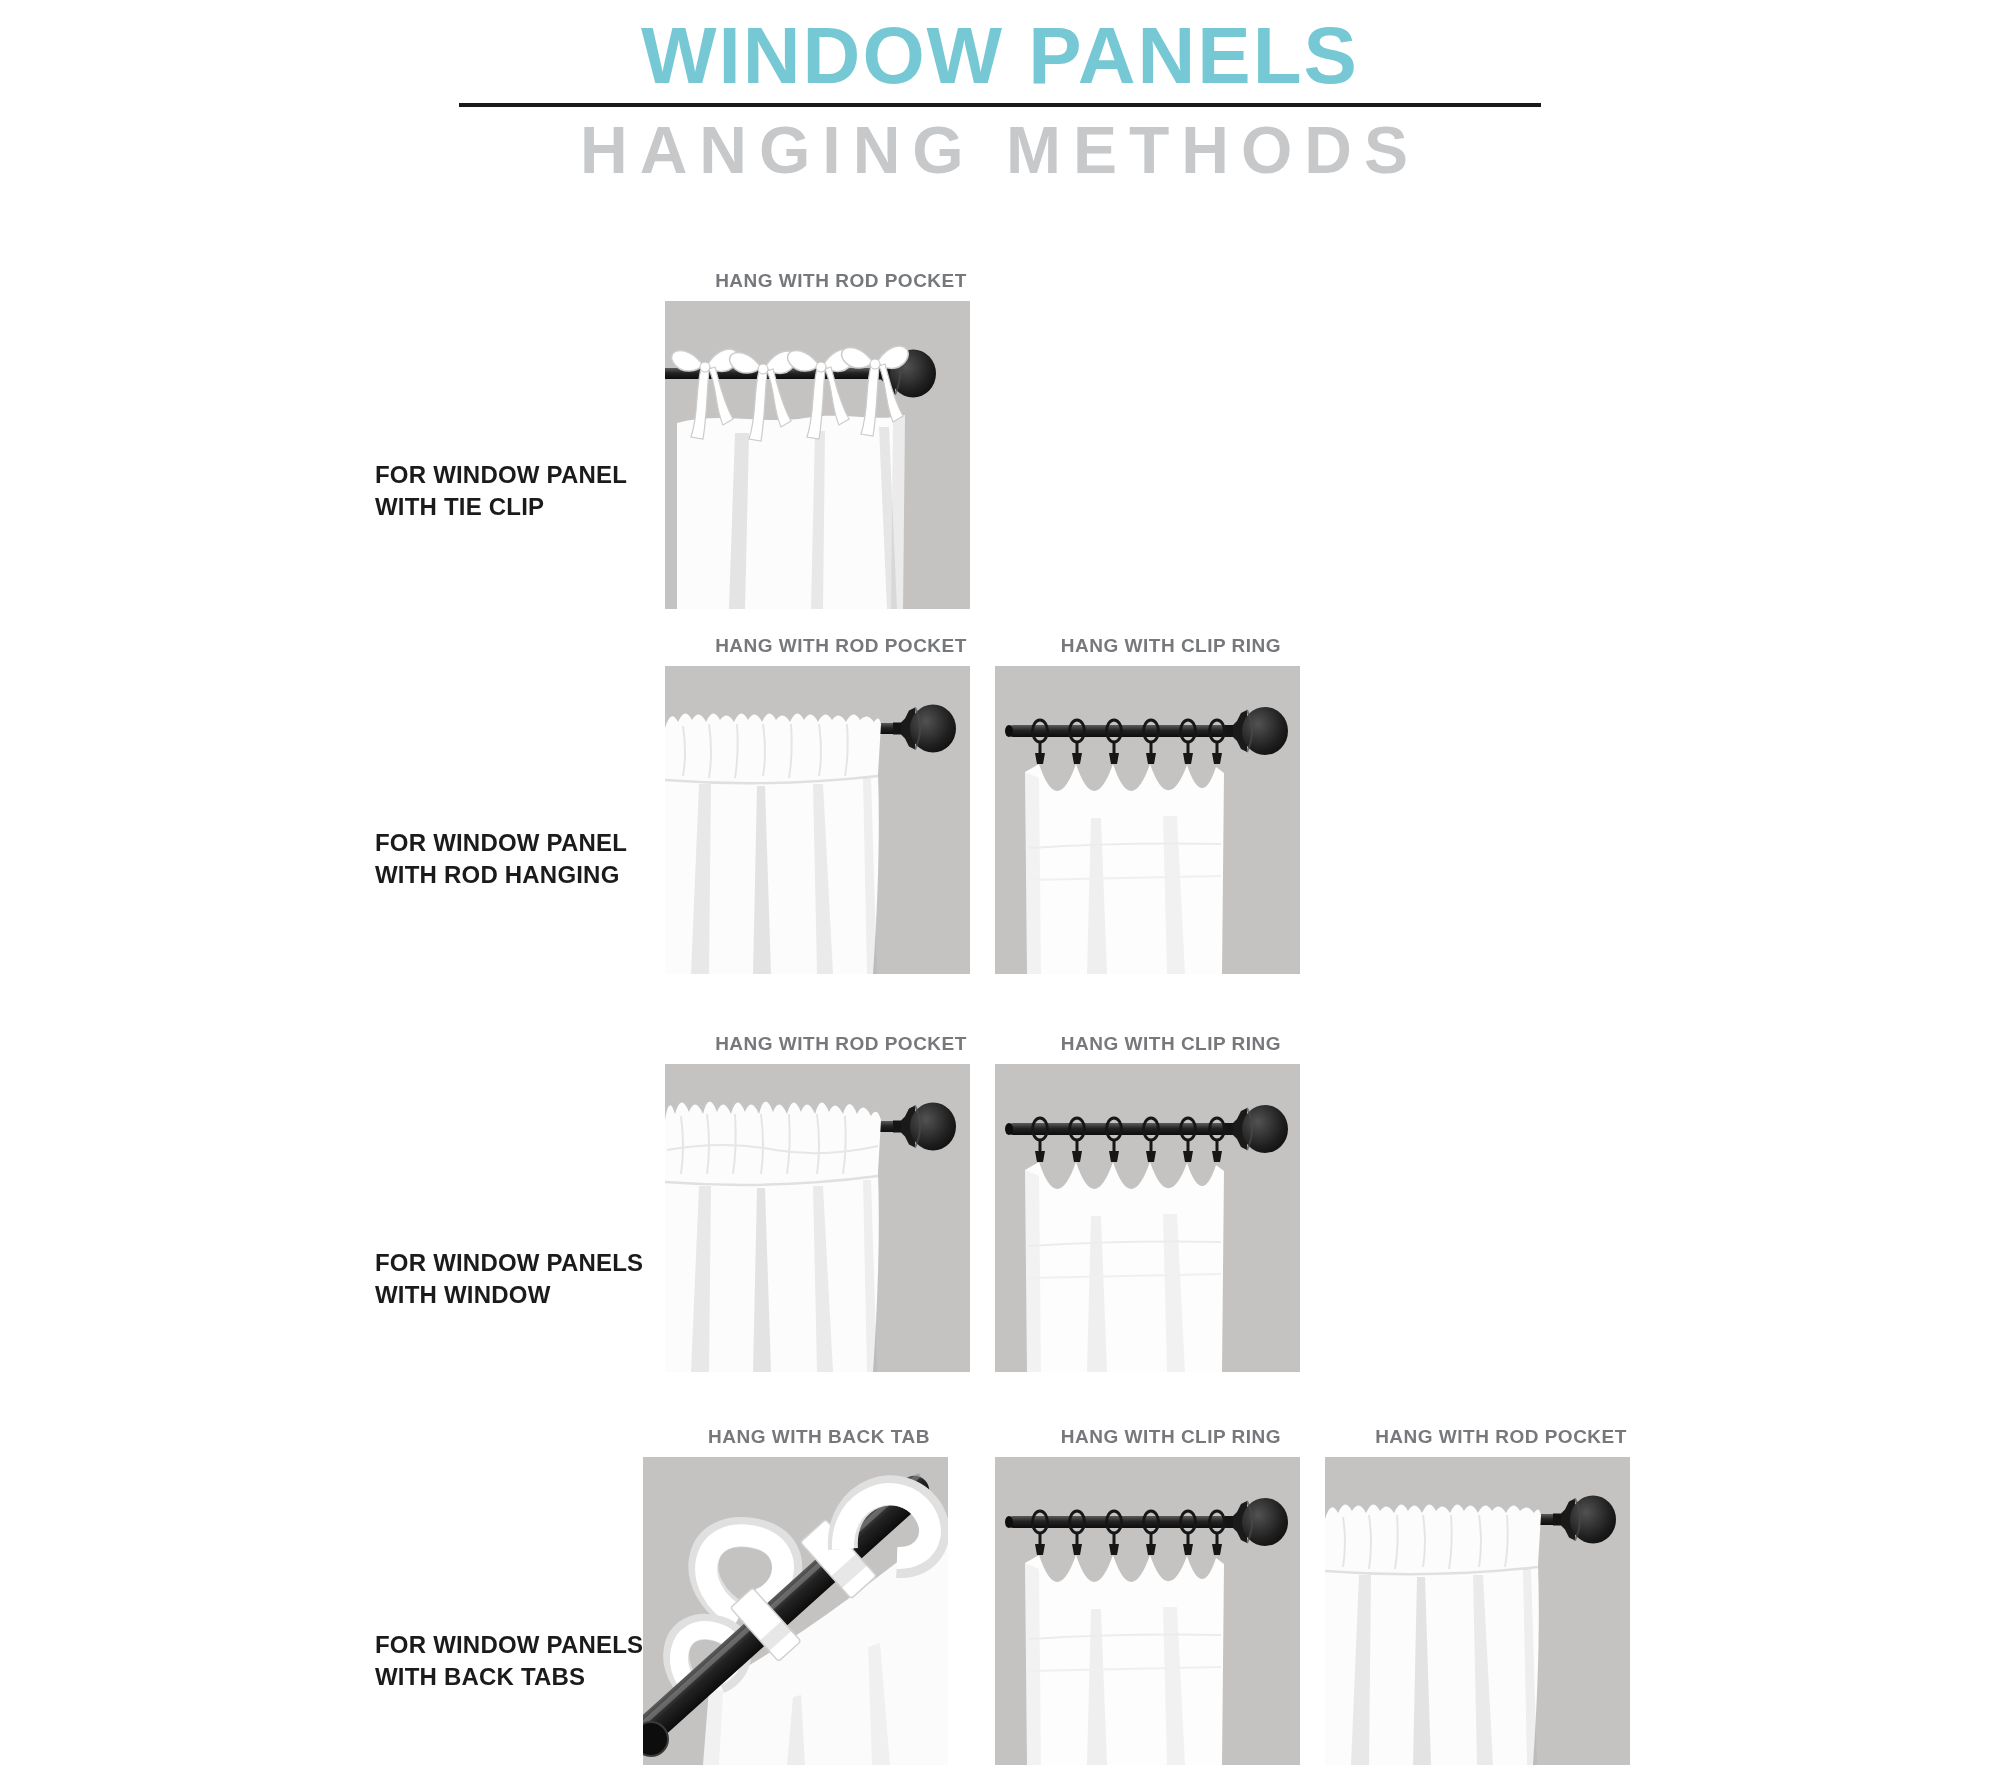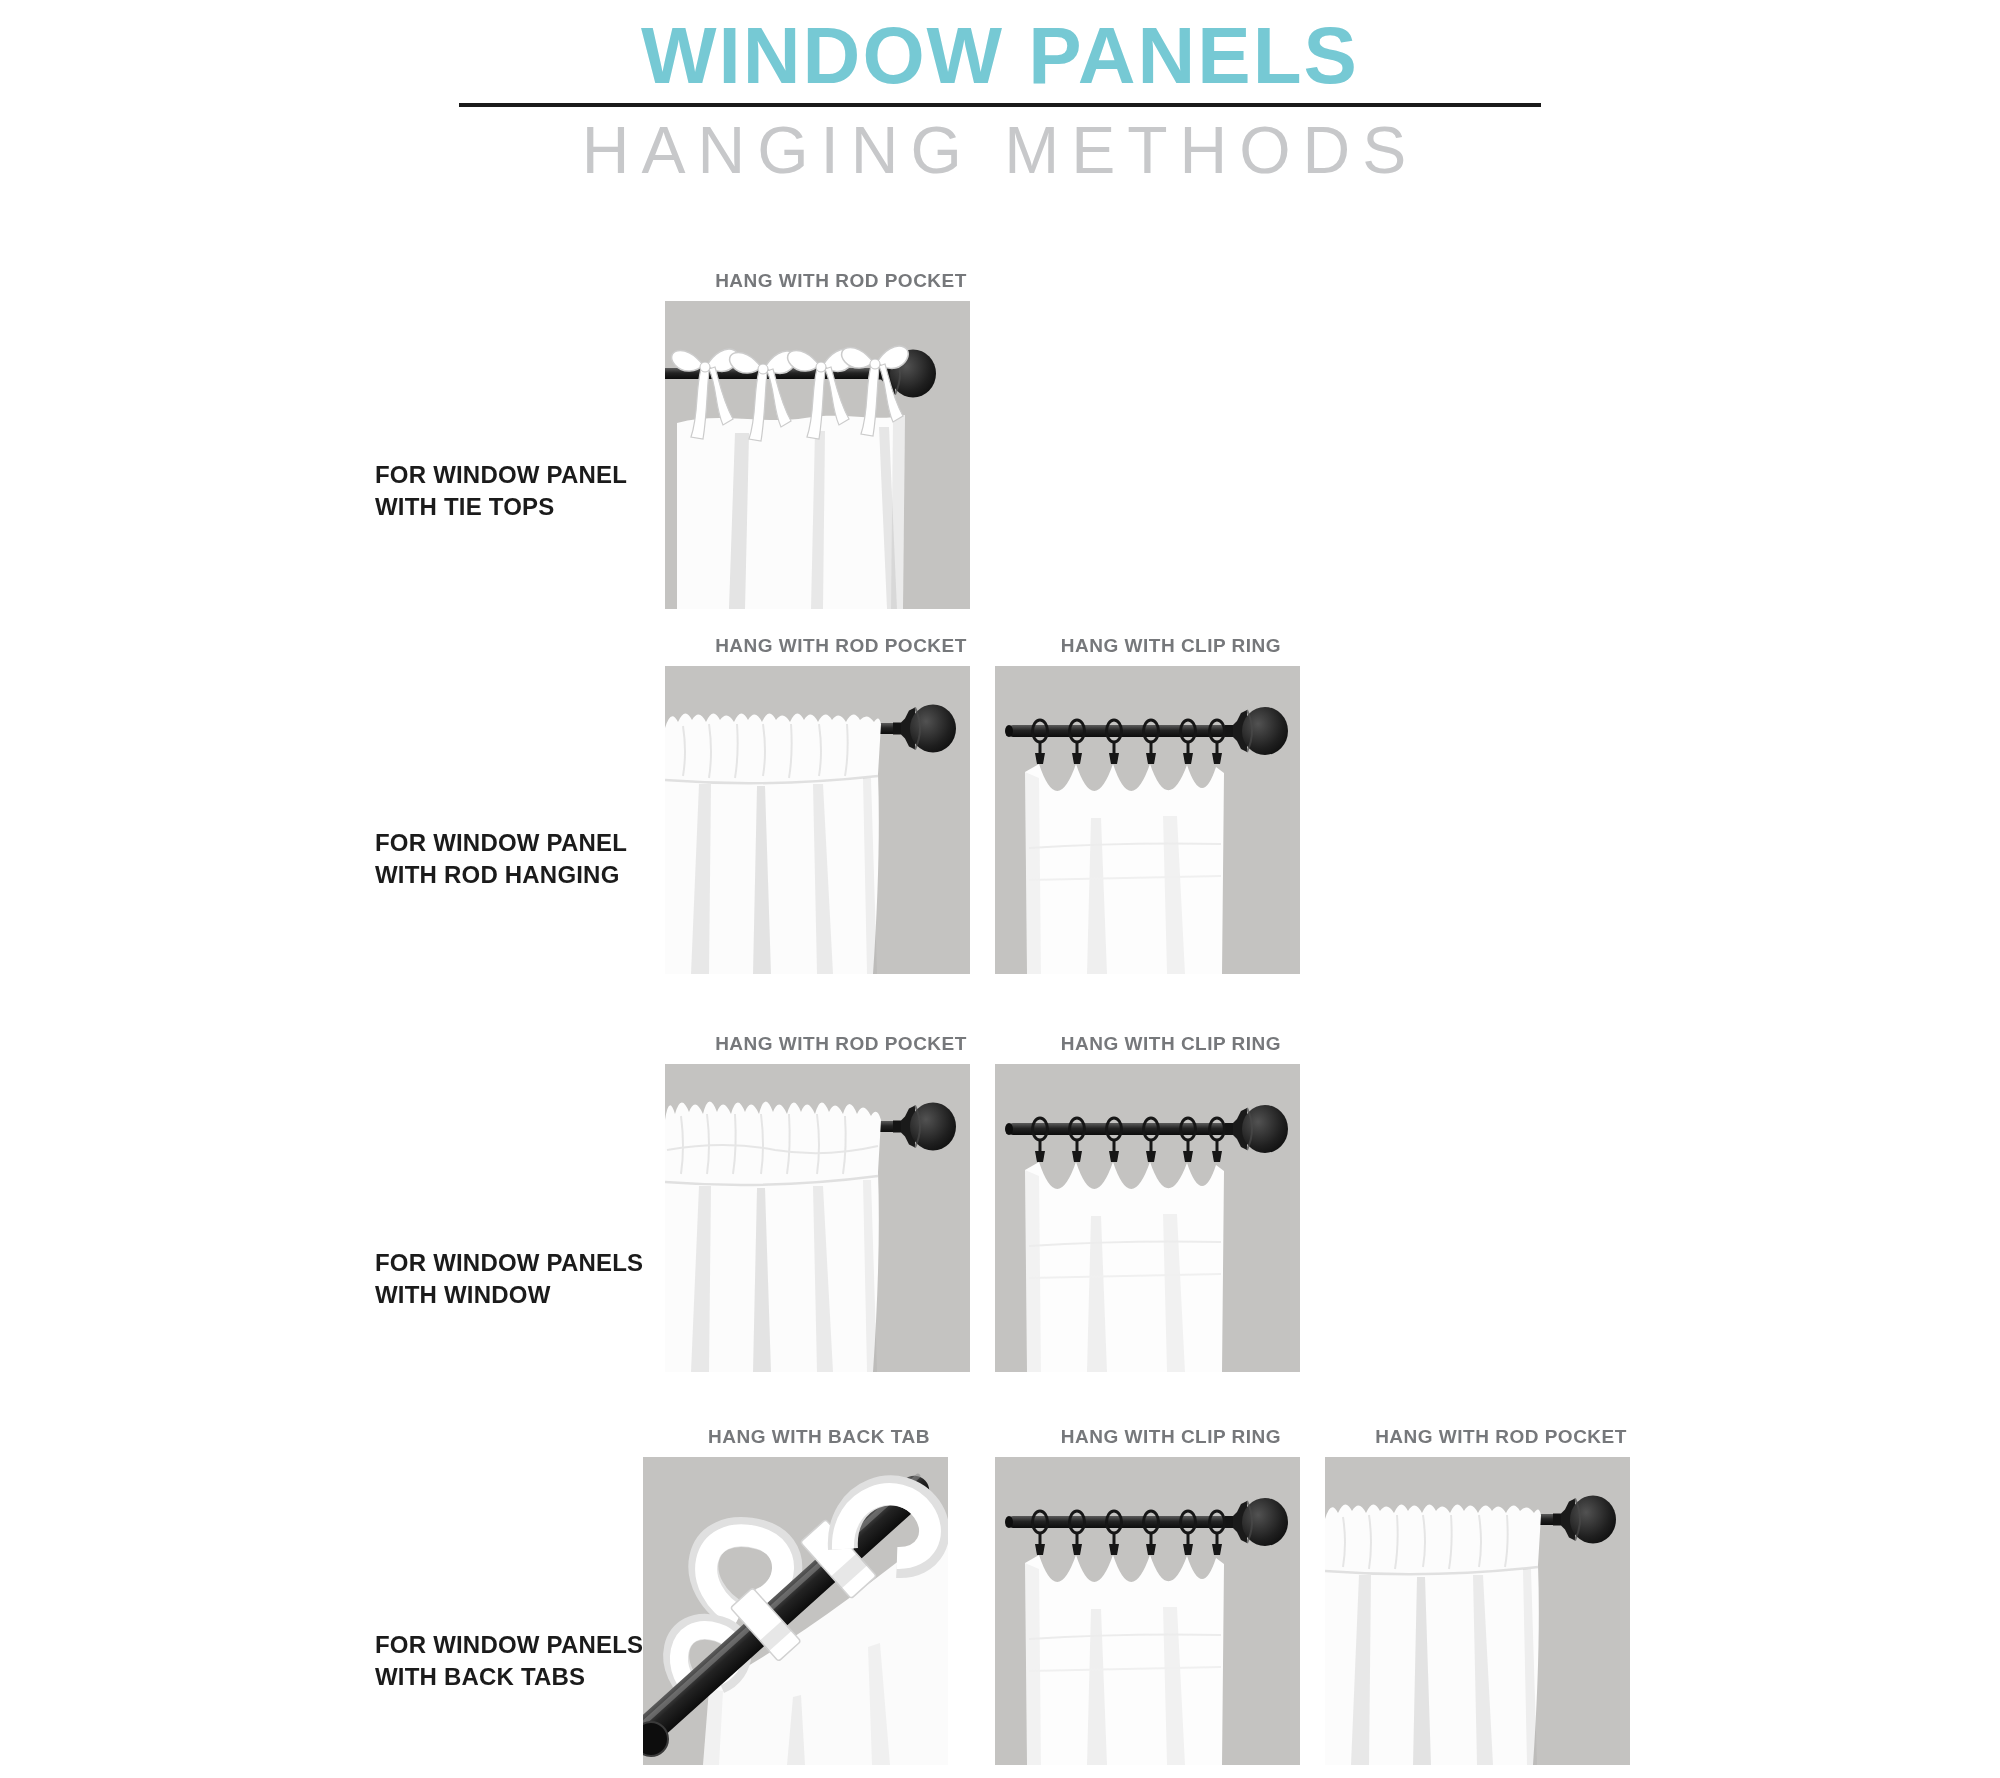--- a/index.html
+++ b/index.html
@@ -3,21 +3,21 @@
 <meta charset="utf-8">
 <style>
   html,body{margin:0;padding:0;background:#ffffff;}
   .canvas{position:relative;width:2000px;height:1778px;background:#ffffff;overflow:hidden;
           font-family:"Liberation Sans",sans-serif;}
   h1,h2{margin:0;padding:0;font-weight:400;}
   .title{position:absolute;top:10px;left:0;width:100%;text-align:center;
          font-size:80px;letter-spacing:2px;color:#76c9d4;font-weight:700;}
   .divider{position:absolute;top:103px;left:459px;width:1082px;height:4px;background:#1a1a1a;}
   .subtitle{position:absolute;top:112px;left:0;width:100%;text-align:center;
-            font-size:66px;font-weight:400;letter-spacing:12px;color:#c7c8ca;}
+            font-size:66px;font-weight:700;letter-spacing:12px;color:#c7c8ca;}
   .row-label{position:absolute;left:375px;font-size:24px;font-weight:700;
              color:#1b1b1b;line-height:32px;letter-spacing:.2px;margin-top:41px;}
   .cell{position:absolute;width:352px;margin:0;}
   .cell figcaption{font-size:19px;font-weight:700;color:#76787b;text-align:center;
                    line-height:22px;letter-spacing:.5px;margin:0 0 9px 0;white-space:nowrap;}
   .imgbox{width:305px;height:308px;}
   .imgbox svg{display:block;width:305px;height:308px;}
   .defs-holder{position:absolute;width:0;height:0;overflow:hidden;}
 </style>
 </head>
@@ -195,21 +195,21 @@
 </svg>
 
 <div class="canvas">
 
   <h1 class="title">WINDOW PANELS</h1>
   <div class="divider"></div>
   <h2 class="subtitle">HANGING METHODS</h2>
 
   <div class="row-label" style="top:418px;">
     <div>FOR WINDOW PANEL</div>
-    <div>WITH TIE TOPS</div>
+    <div>WITH TIE CLIP</div>
   </div>
   <figure class="cell" style="left:665px;top:270px;">
     <figcaption>HANG WITH ROD POCKET</figcaption>
     <div class="imgbox">
       <svg viewBox="0 0 305 308">
           <use href="#sym-tie-top" xlink:href="#sym-tie-top" width="305" height="308"></use>
         </svg>
     </div>
   </figure>
 

